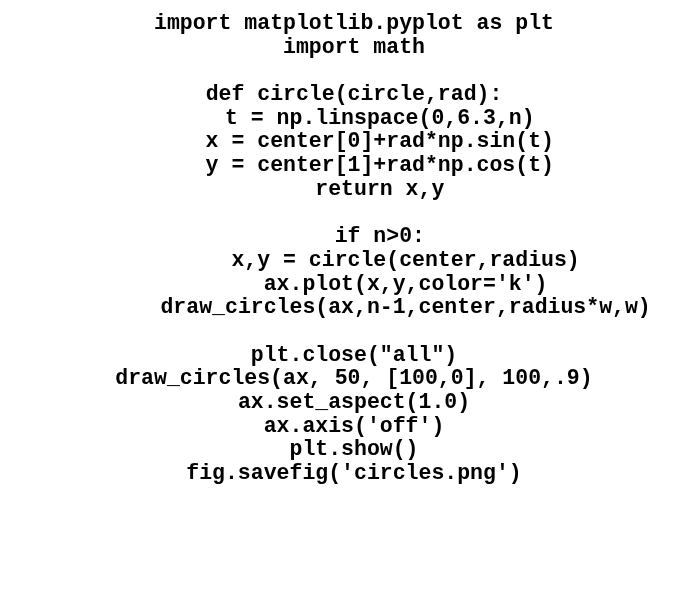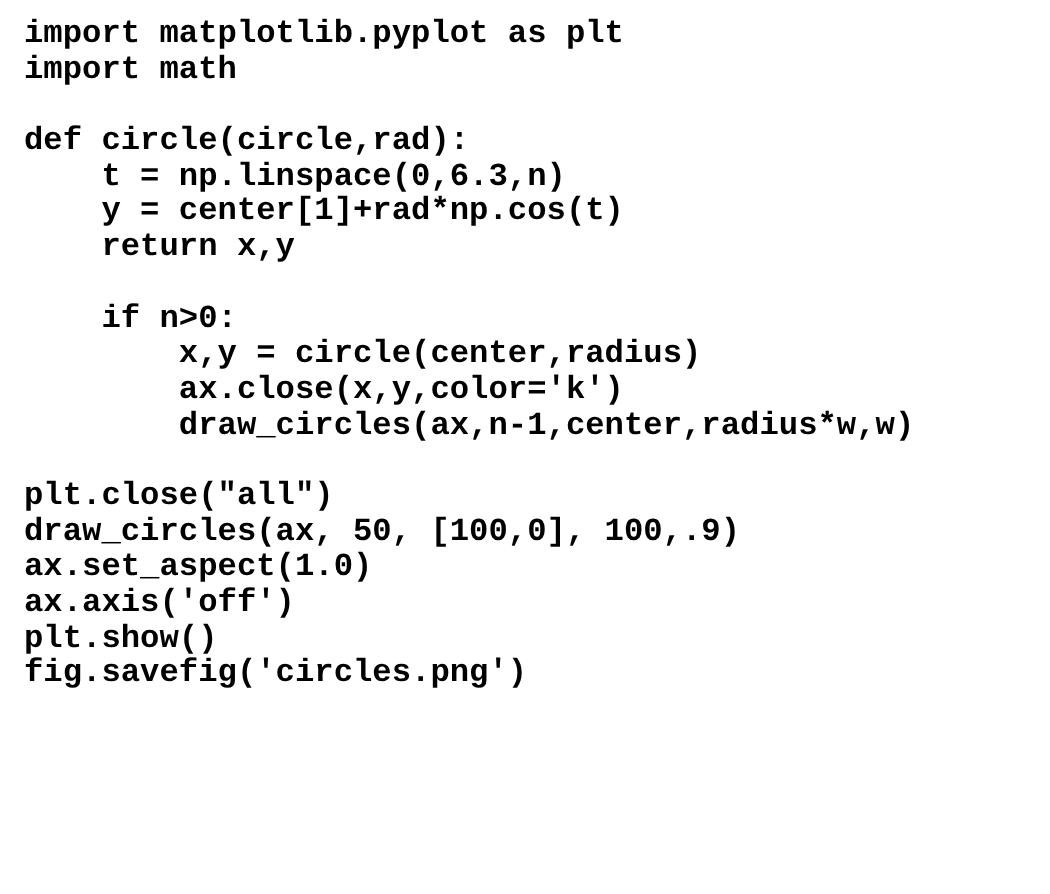--- a/index.html
+++ b/index.html
@@ -20,37 +20,39 @@
     font-family: "Liberation Mono", "DejaVu Sans Mono", monospace;
     font-weight: 700;
     font-size: 21.5px;
     color: #000000;
   }
   .code-line {
     height: 23.7px;
     line-height: 23.7px;
     white-space: pre;
     letter-spacing: 0;
+    text-align: center;
   }
 </style>
 </head>
 <body>
 
 <div class="code-block">
   <div class="code-line">import matplotlib.pyplot as plt</div>
   <div class="code-line">import math</div>
   <div class="code-line"></div>
   <div class="code-line">def circle(circle,rad):</div>
   <div class="code-line">    t = np.linspace(0,6.3,n)</div>
+  <div class="code-line">    x = center[0]+rad*np.sin(t)</div>
   <div class="code-line">    y = center[1]+rad*np.cos(t)</div>
   <div class="code-line">    return x,y</div>
   <div class="code-line"></div>
   <div class="code-line">    if n&gt;0:</div>
   <div class="code-line">        x,y = circle(center,radius)</div>
-  <div class="code-line">        ax.close(x,y,color='k')</div>
+  <div class="code-line">        ax.plot(x,y,color='k')</div>
   <div class="code-line">        draw_circles(ax,n-1,center,radius*w,w)</div>
   <div class="code-line"></div>
   <div class="code-line">plt.close("all")</div>
   <div class="code-line">draw_circles(ax, 50, [100,0], 100,.9)</div>
   <div class="code-line">ax.set_aspect(1.0)</div>
   <div class="code-line">ax.axis('off')</div>
   <div class="code-line">plt.show()</div>
   <div class="code-line">fig.savefig('circles.png')</div>
 </div>
 

